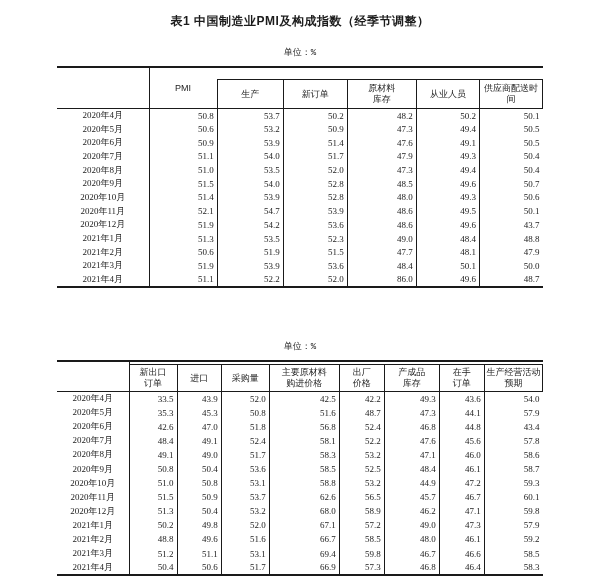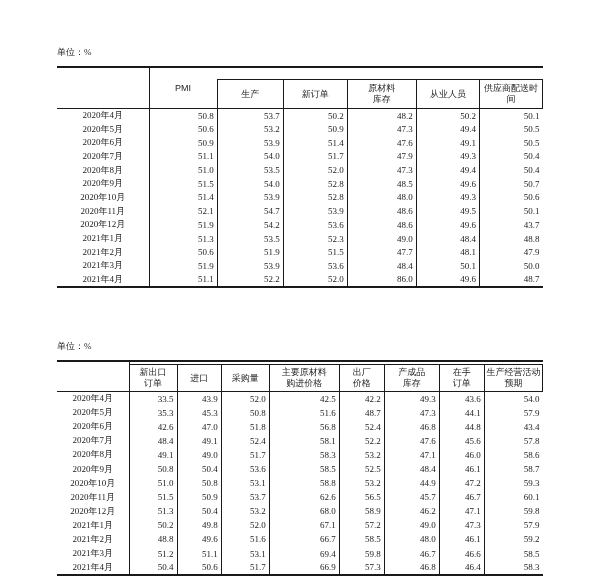--- a/index.html
+++ b/index.html
@@ -25,22 +25,22 @@
     font-weight: bold;
     font-size: 12px;
     letter-spacing: 0.5px;
   }
   #title1 { top: 13px; }
   #title2 { top: 305px; }
   .unit-label {
     position: absolute;
     left: 57px;
     width: 486px;
-    text-align: left;
-    font-family: Liberation Serif, serif;
+    text-align: center;
+    font-family: Liberation Mono, monospace;
     font-size: 9px;
   }
   #unit1 { top: 46px; }
   #unit2 { top: 340px; }
   table.pmi-table {
     position: absolute;
     left: 57px;
     width: 486px;
     border-collapse: collapse;
     table-layout: fixed;
@@ -91,20 +91,21 @@
     font-family: "Liberation Serif", serif;
   }
   #t1 tbody tr { height: 13.7px; }
   #t2 tbody tr { height: 14.1px; }
 </style>
 </head>
 <body>
 
 <div class="page">
 
+  <div class="tbl-title" id="title1">表1  中国制造业PMI及构成指数（经季节调整）</div>
   <div class="unit-label" id="unit1">单位：%</div>
 
   <table class="pmi-table" id="t1">
     <colgroup>
       <col style="width:92px">
         <col style="width:68px">
         <col style="width:66px">
         <col style="width:64px">
       <col style="width:69px">
         <col style="width:63px">

